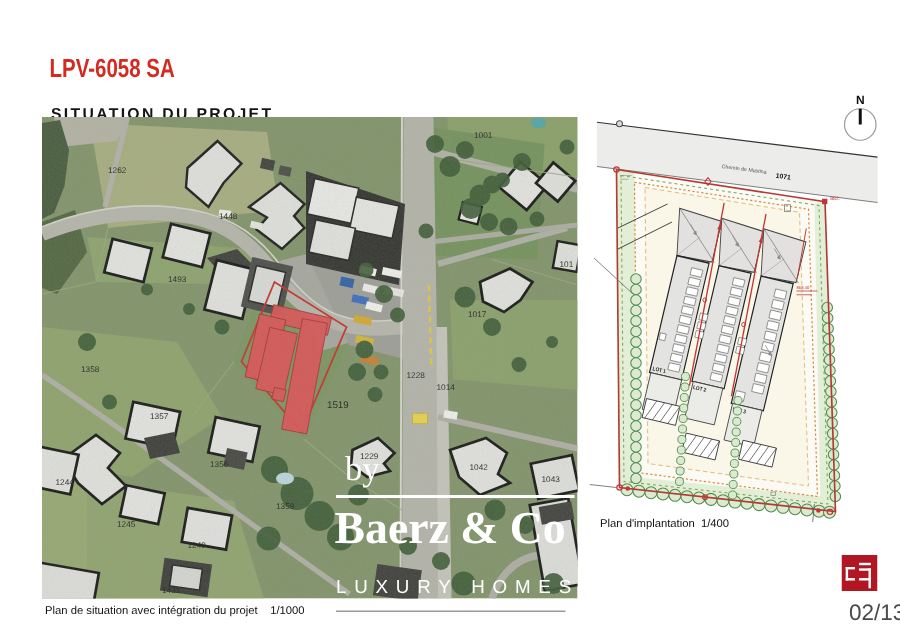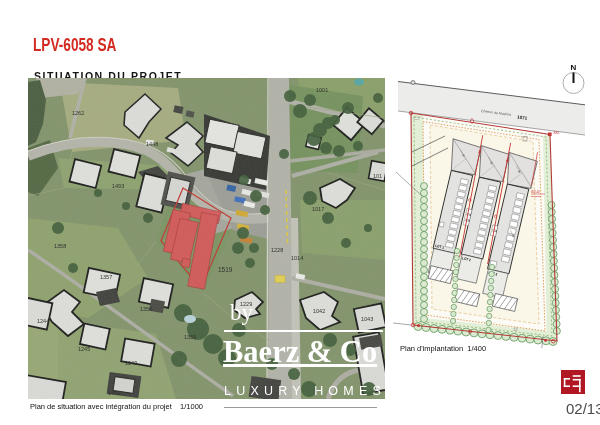--- a/index.html
+++ b/index.html
@@ -245,21 +245,21 @@
     <text x="84" y="110">1493</text>
     <text x="190" y="194" font-size="6.5">1519</text>
   </g>
   <rect x="0" y="0" width="357" height="321" filter="url(#grain)" opacity="0.22"></rect>
 </svg>
 
 <div class="abs" style="left:230px;top:301px;width:46px;font-family:'Liberation Serif',serif;font-size:23px;color:#fff;line-height:1;">by</div>
 
 <div class="abs" style="left:224px;top:330px;width:159px;height:1.5px;background:#fff;"></div>
 
-<div class="abs" style="left:223px;top:336px;width:159px;font-family:'Liberation Serif',serif;font-size:30.5px;font-weight:bold;color:#fff;line-height:1.1;white-space:nowrap;text-decoration:underline;">Baerz &amp; Co</div>
+<div class="abs" style="left:223px;top:336px;width:159px;font-family:'Liberation Serif',serif;font-size:30.5px;font-weight:bold;color:#fff;line-height:1.1;white-space:nowrap;">Baerz &amp; Co</div>
 
 <div class="abs" style="left:224px;top:384px;font-family:Liberation Sans, sans-serif;font-size:12.5px;letter-spacing:5.2px;color:#fff;white-space:nowrap;">LUXURY HOMES</div>
 
 <div class="abs" style="left:224px;top:407px;width:153px;height:1px;background:#9a9a9a;"></div>
 
 <div class="abs" style="left:30px;top:402px;font-size:7.5px;font-weight:normal;color:#111;">Plan de situation avec intégration du projet&nbsp;&nbsp;&nbsp;&nbsp;1/1000</div>
 
 <svg class="abs" style="left:393px;top:55px;" width="207" height="305" viewBox="0 0 207 305">
 
   <g>

